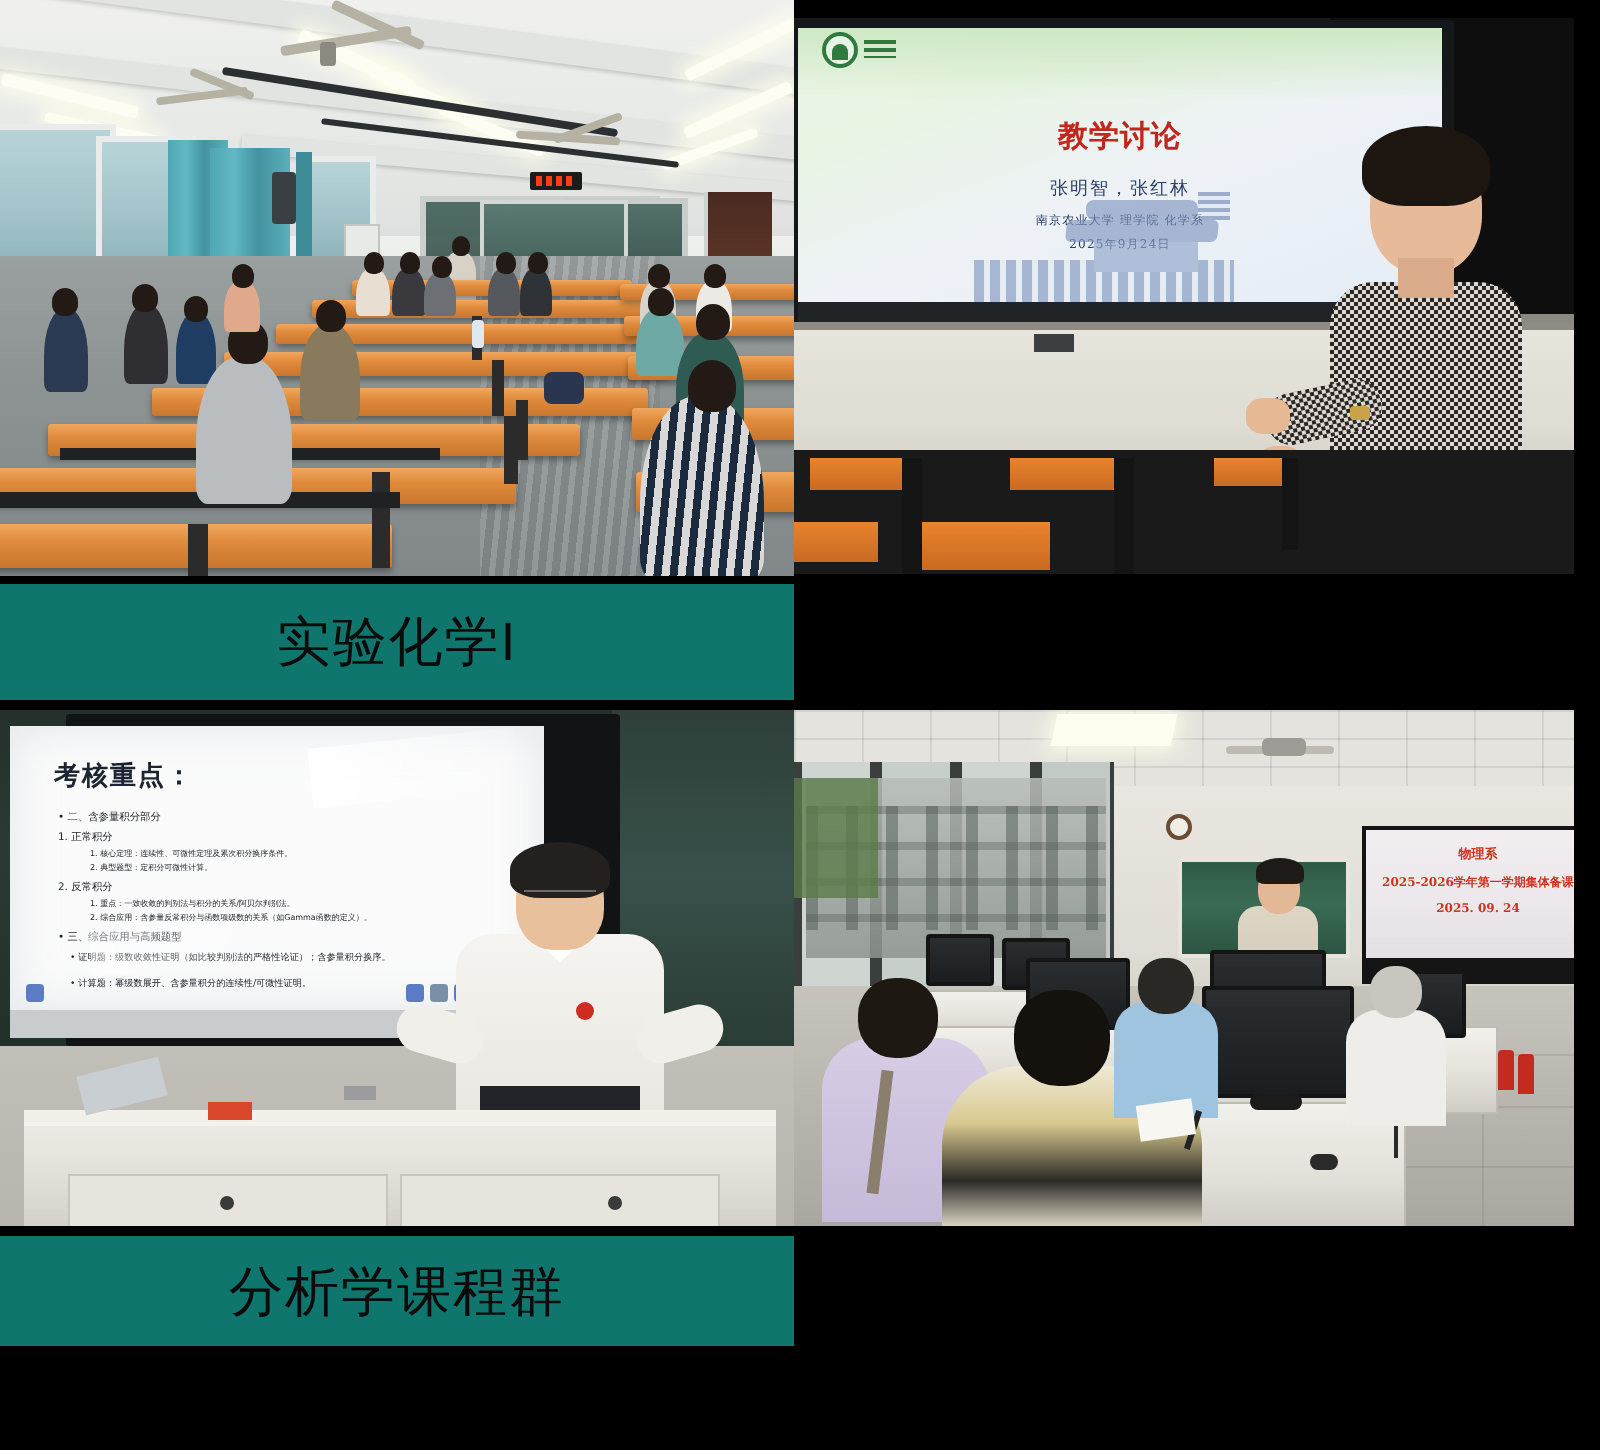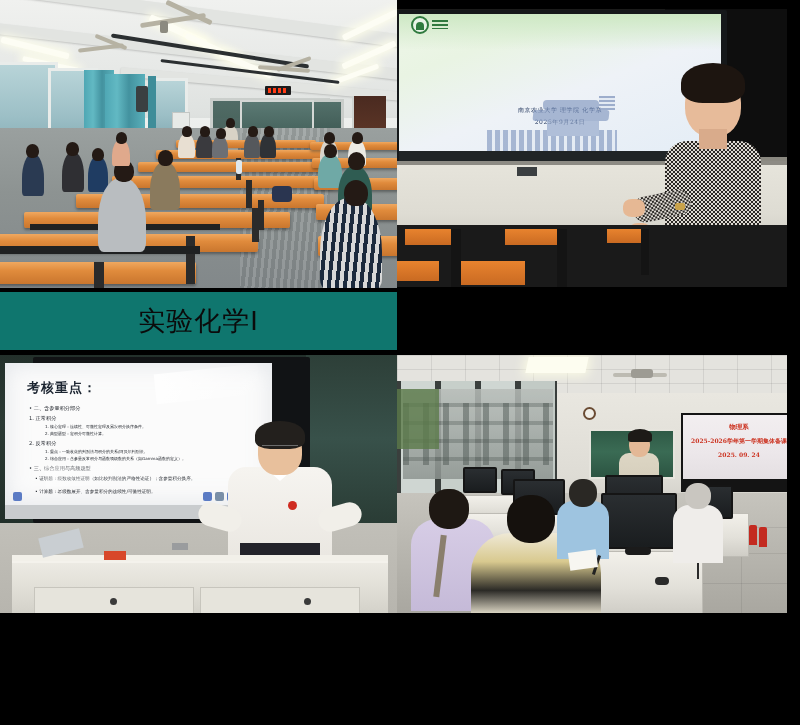--- a/index.html
+++ b/index.html
@@ -361,20 +361,22 @@
       <div class="layer darkwall"></div>
       <div class="layer darkwall2"></div>
 
       <div class="layer screenframe"></div>
       <div class="layer screen">
         <div class="greenwash layer"></div>
         <div class="logo layer">
           <span class="ring"></span>
             <span class="logotext"></span>
         </div>
+        <div class="slidetitle st2">教学讨论</div>
+        <div class="slideauth">张明智，张红林</div>
         <div class="slideorg">南京农业大学  理学院  化学系</div>
         <div class="slidedate">2025年9月24日</div>
         <div class="gate">
           <span class="base"></span>
             <span class="body"></span>
             <span class="roof"></span>
           <span class="roof2"></span>
             <span class="qr"></span>
         </div>
       </div>
@@ -445,20 +447,21 @@
       <div class="layer podtop"></div>
       <div class="layer podium"></div>
       <div class="layer drawer" style="left:34px;width:160px;"></div>
       <div class="layer drawer" style="left:200px;width:160px;"></div>
       <div class="layer dknob" style="left:110px;top:243px;"></div>
       <div class="layer dknob" style="left:304px;top:243px;"></div>
       <div class="layer laptop"></div>
       <div class="layer redbox"></div>
       <div class="layer greybox"></div>
     </div>
+    <div class="caption">分析学课程群</div>
   </div>
 
   <div class="cell br">
     <div class="photo p4">
       <div class="layer ceil"></div>
       <div class="layer panellight"></div>
       <div class="layer fan4">
           <i></i>
           <i></i>
         </div>

